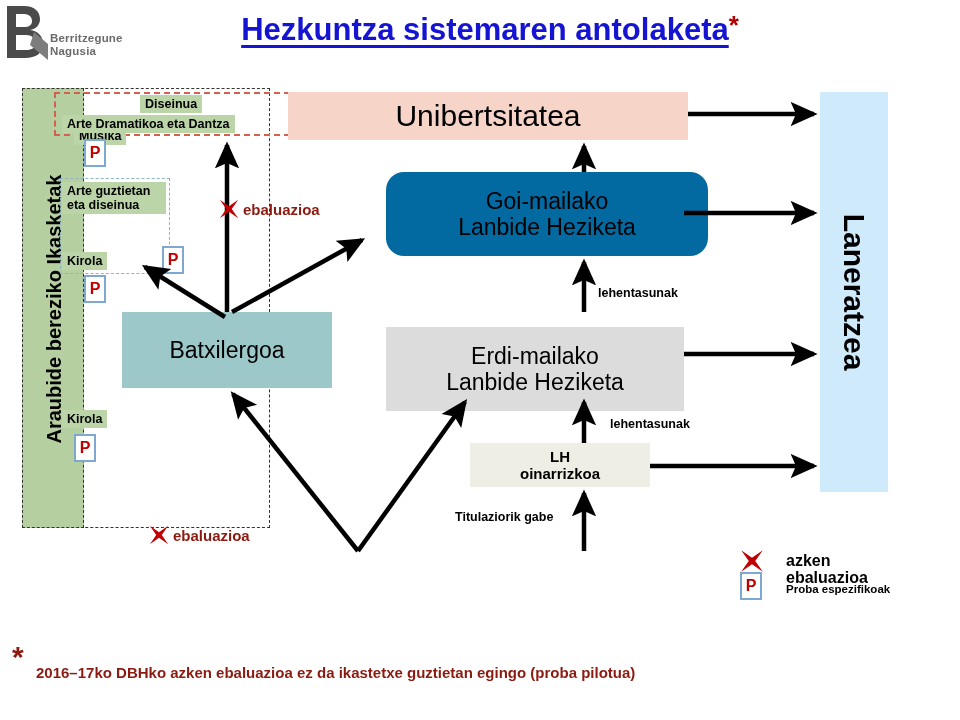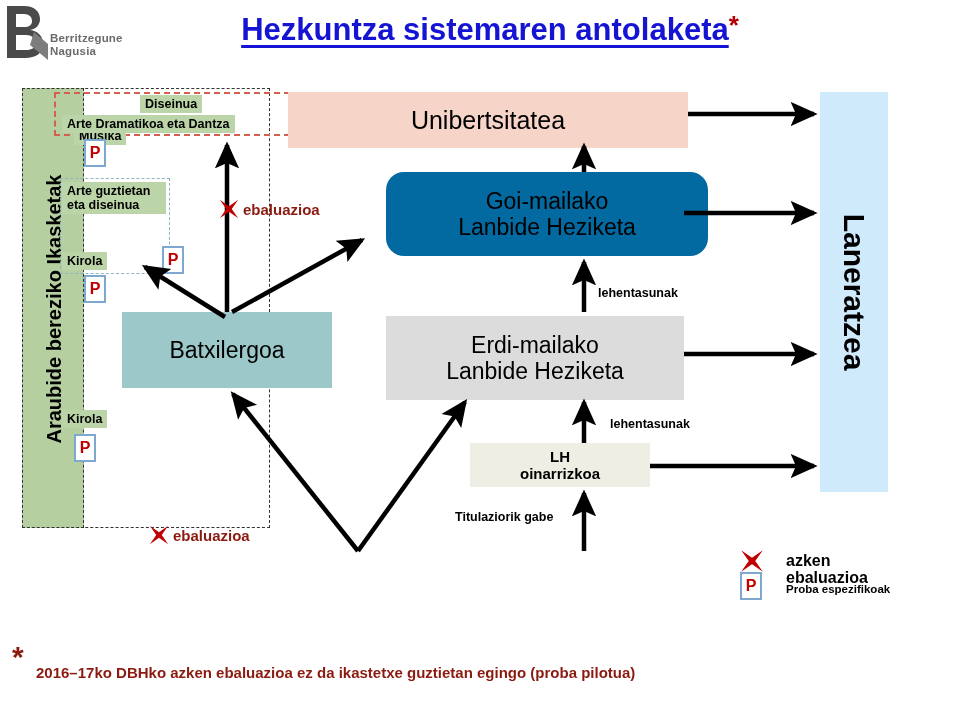--- a/index.html
+++ b/index.html
@@ -84,29 +84,29 @@
   #p2 { left:162px; top:246px; }
   #p3 { left:84px;  top:275px; }
   #p4 { left:74px;  top:434px; }
 
   
   .mainbox {
     display:flex; align-items:center; justify-content:center;
     text-align:center; color:#000; line-height:1.14;
   }
   #box-uni {
-    left:288px; top:92px; width:400px; height:56px;
-    background:#f6d4c8; font-size:25px;text-align:right;
+    left:288px; top:92px; width:400px; height:48px;
+    background:#f6d4c8; font-size:30px;text-align:right;
   }
   #box-goi {
     left:386px; top:172px; width:322px; height:84px;
     background:#0369a1; font-size:23px;border-radius:18px;
   }
   #box-erdi {
-    left:386px; top:316px; width:298px; height:84px;
+    left:386px; top:327px; width:298px; height:84px;
     background:#dcdcdc; font-size:23px;
   }
   #box-batx {
     left:122px; top:312px; width:210px; height:76px;
     background:#9cc8c9; font-size:23px;
   }
   #box-lh {
     left:470px; top:443px; width:180px; height:44px;
     background:#eeeee4; font-size:15px; font-weight:bold;
   }

